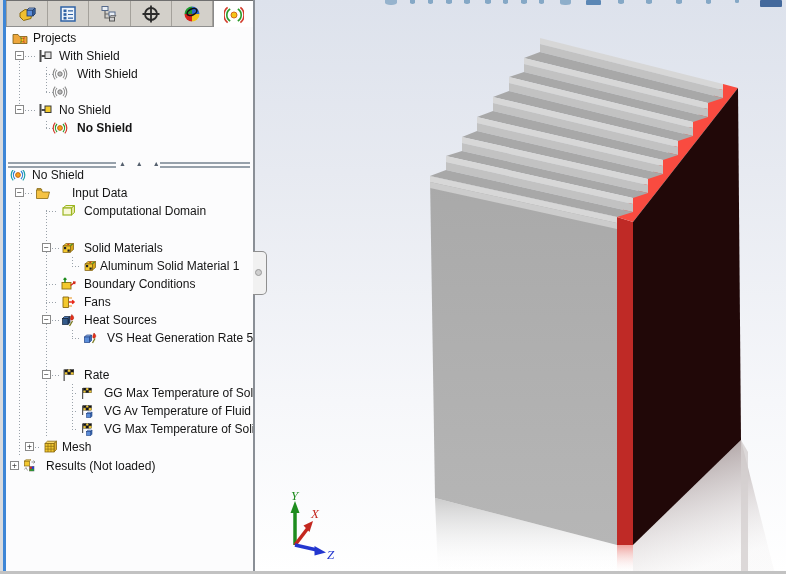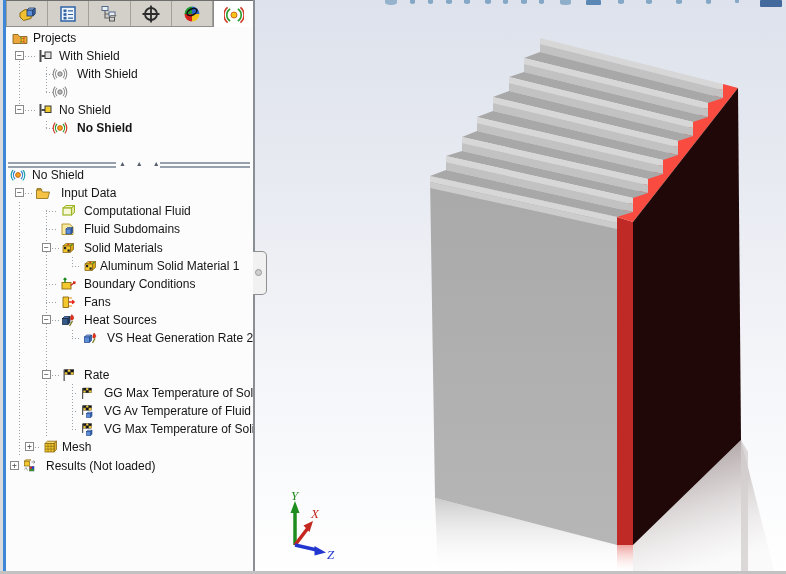--- a/index.html
+++ b/index.html
@@ -229,47 +229,35 @@
 
     <div class="trow" style="top:18px">
       <span class="exp" style="left:9px">−</span>
       <i class="hstub" style="left:19px;width:9px"></i>
       <span class="ticon" style="left:29px">
         <svg viewBox="0 0 16 16">
           <path d="M2 5 L2 3.5 L6 3.5 L7 5 Z" fill="#f8d878" stroke="#8a6a10" stroke-width="0.8"></path>
           <path d="M1.5 5 L6.5 5 L7.5 7 L14.5 7 L12.8 13.5 L1.5 13.5 Z" fill="#f5c243" stroke="#8a6a10" stroke-width="0.8"></path>
         </svg>
       </span>
-      <span class="tlabel" style="left:55px">Input Data</span>
+      <span class="tlabel" style="left:66px">Input Data</span>
     </div>
 
     <div class="trow" style="top:36px">
       <i class="hstub" style="left:40px;width:12px"></i>
       <span class="ticon" style="left:54px">
         <svg viewBox="0 0 16 16">
           <path d="M3 5 L6 2.5 L14.5 2.5 L11.5 5 Z" fill="#f4f4c8" stroke="#9ab520" stroke-width="1"></path>
           <path d="M14.5 2.5 L14.5 9.5 L11.5 12 L11.5 5 Z" fill="#e8e8a8" stroke="#9ab520" stroke-width="1"></path>
           <rect x="3" y="5" width="8.5" height="7" fill="#f8f8d8" stroke="#9ab520" stroke-width="1.2"></rect>
         </svg>
       </span>
-      <span class="tlabel" style="left:78px">Computational Fluid</span>
-    </div>
-
-    <div class="trow" style="top:54px">
-      <i class="hstub" style="left:40px;width:12px"></i>
-      <span class="ticon" style="left:54px">
-        <svg viewBox="0 0 16 16">
-          <path d="M2 3 L9.5 3 L13 6 L13 13.5 L2 13.5 Z" fill="#f7e9a0" stroke="#b09020" stroke-width="0.9"></path>
-          <path d="M6 8 L7.5 6.5 L12.5 6.5 L11 8 Z" fill="#8fb2e6" stroke="#224488" stroke-width="0.7"></path>
-          <path d="M12.5 6.5 L12.5 11.5 L11 13 L11 8 Z" fill="#3a6fb5" stroke="#224488" stroke-width="0.7"></path>
-          <rect x="6" y="8" width="5" height="5" fill="#5b8dd9" stroke="#224488" stroke-width="0.7"></rect>
-        </svg>
-      </span>
-      <span class="tlabel" style="left:78px">Fluid Subdomains</span>
-    </div>
+      <span class="tlabel" style="left:78px">Computational Domain</span>
+    </div>
+
 
     <div class="trow" style="top:73px">
       <span class="exp" style="left:36px">−</span>
       <i class="hstub" style="left:46px;width:7px"></i>
       <span class="ticon" style="left:54px">
         <svg viewBox="0 0 16 16">
           <path d="M3 6 L6 3.5 L13.5 3.5 L10.5 6 Z" fill="#f3c82e" stroke="#7a5a10" stroke-width="0.7"></path>
           <path d="M13.5 3.5 L13.5 9.5 L10.5 12 L10.5 6 Z" fill="#d8a818" stroke="#7a5a10" stroke-width="0.7"></path>
           <rect x="3" y="6" width="7.5" height="6.5" fill="#f3c82e" stroke="#7a5a10" stroke-width="0.7"></rect>
           <path d="M6.7 5 L8.2 3.8 L10 3.8 L8.5 5 Z" fill="#c82818"></path>
@@ -340,21 +328,21 @@
       <i class="hstub" style="left:66px;width:9px"></i>
       <span class="ticon" style="left:76px">
         <svg viewBox="0 0 16 16">
           <path d="M2.5 7 L4.5 5 L9.5 5 L7.5 7 Z" fill="#8fb2e6" stroke="#224488" stroke-width="0.7"></path>
           <path d="M9.5 5 L9.5 10.5 L7.5 12.5 L7.5 7 Z" fill="#3a6fb5" stroke="#224488" stroke-width="0.7"></path>
           <rect x="2.5" y="7" width="5" height="5.5" fill="#5b8dd9" stroke="#224488" stroke-width="0.7"></rect>
           <path d="M12 3 c1.5 1.5 2.4 3 1.2 4.6 c-1.2 1.4 -2.8 0.4 -2.4 -1.4 c0.3 -1.2 0.7 -2.2 1.2 -3.2 z" fill="#e83018" stroke="#a01808" stroke-width="0.5"></path>
           <path d="M13 8.5 L10.5 13" stroke="#7a7a20" stroke-width="1.3"></path>
         </svg>
       </span>
-      <span class="tlabel" style="left:101px">VS Heat Generation Rate 2</span>
+      <span class="tlabel" style="left:101px">VS Heat Generation Rate 5</span>
     </div>
 
 
     <div class="trow" style="top:200px">
       <span class="exp" style="left:36px">−</span>
       <i class="hstub" style="left:46px;width:7px"></i>
       <span class="ticon" style="left:54px">
         <svg viewBox="0 0 16 16">
           <rect x="3.5" y="2.5" width="1.3" height="11.5" fill="#555"></rect>
           <g stroke="#333" stroke-width="0.4">

